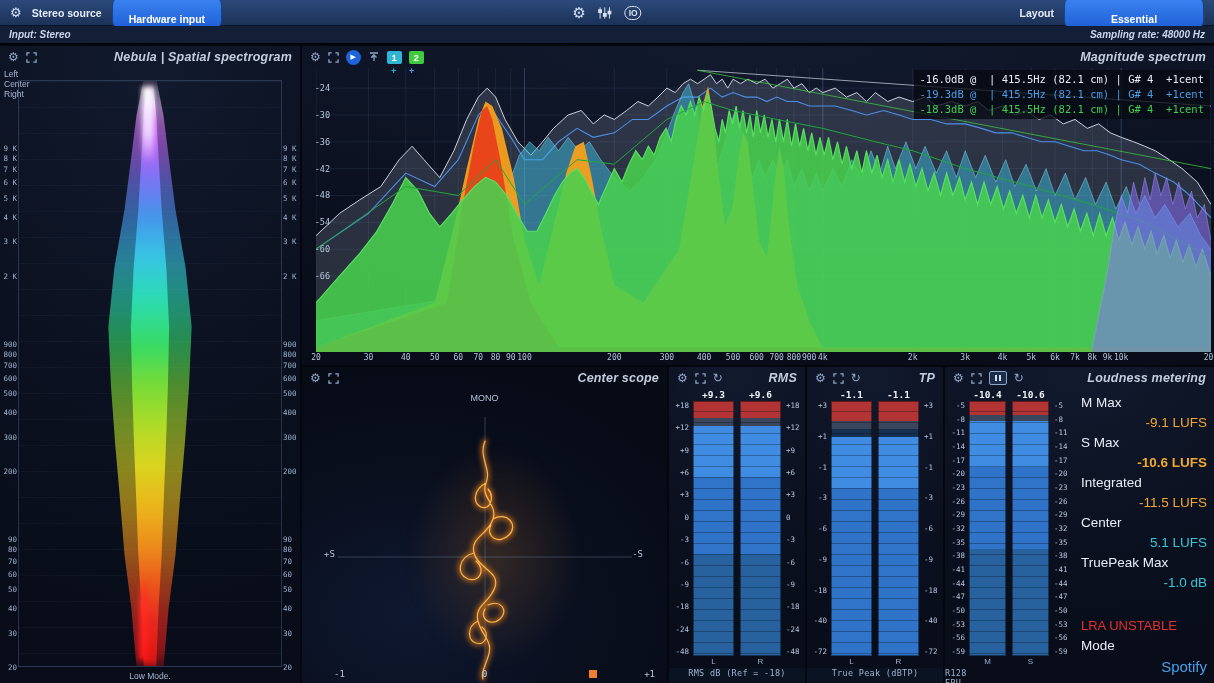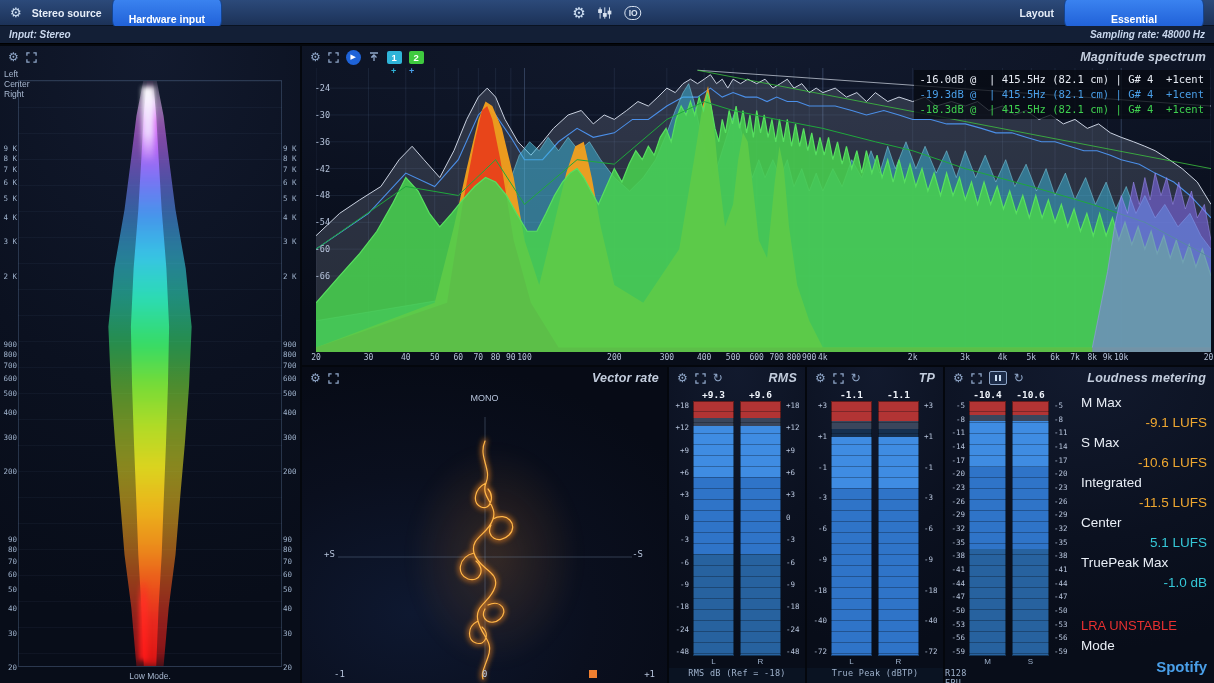--- a/index.html
+++ b/index.html
@@ -126,21 +126,21 @@
       justify-content:center;gap:2px;cursor:pointer;background:rgba(70,110,170,.25);}
   .pause-btn i{width:2px;height:6px;background:#cfe0f4;}
 
   
   .stats{position:absolute;left:130px;top:24px;right:5px;bottom:4px;display:flex;flex-direction:column;padding:2px 2px 2px 6px;}
   .stat-label{color:#e9eef6;font-size:13.5px;line-height:20px;}
   .stat-value{text-align:right;font-size:13.5px;line-height:20px;}
   .stats-spacer{flex:1;}
   .lra-alert{color:#e83030;font-size:13px;line-height:20px;}
   .mode-label{color:#e9eef6;font-size:13.5px;line-height:20px;}
-  .mode-value{text-align:right;color:#4a9fe8;font-size:15px;line-height:21px;cursor:pointer;font-weight:bold;}
+  .mode-value{text-align:right;color:#4a9fe8;font-size:15px;line-height:21px;cursor:pointer;}
 </style>
 </head>
 <body>
 
 <div class="app">
 
   <div class="topbar">
     <div class="tb-left">
       <span class="tb-gear">⚙</span>
       <span class="tb-label">Stereo source</span>
@@ -168,20 +168,21 @@
     <span class="info">Input: Stereo</span>
     <span class="info">Sampling rate: 48000 Hz</span>
   </div>
 
   <div class="panel nebula-panel">
     <div class="phead">
       <span class="hicon">⚙</span>
       <svg class="hicon-fs" viewBox="0 0 12 12">
           <path d="M1 4V1h3M8 1h3v3M11 8v3H8M4 11H1V8"></path>
         </svg>
+      <span class="ptitle">Nebula | Spatial spectrogram</span>
     </div>
     <div class="nebula-corners">
       <span>Left</span>
       <span>Center</span>
       <span>Right</span>
     </div>
     <div class="nebula-ticks left">
         <div class="ntick" style="top: 11.5596%;">9 K</div>
         <div class="ntick" style="top: 13.2647%;">8 K</div>
         <div class="ntick" style="top: 15.1977%;">7 K</div>
@@ -361,21 +362,21 @@
         </div>
     </div>
   </div>
 
   <div class="panel scope-panel">
     <div class="phead">
       <span class="hicon">⚙</span>
       <svg class="hicon-fs" viewBox="0 0 12 12">
           <path d="M1 4V1h3M8 1h3v3M11 8v3H8M4 11H1V8"></path>
         </svg>
-      <span class="ptitle">Vector rate</span>
+      <span class="ptitle">Center scope</span>
     </div>
     <div class="scope-body">
       <div class="scope-halo"></div>
       <div class="scope-mono">MONO</div>
       <svg class="scope-svg" viewBox="0 0 365 294">
         <defs>
             <filter id="glow" x="-40%" y="-40%" width="180%" height="180%">
               <feGaussianBlur stdDeviation="2.6"></feGaussianBlur>
             </filter>
           </defs>
@@ -563,21 +564,21 @@
             <div>-59</div>
           </div>
       </div>
       <div class="meter-caption">R128 EBU +18 (LUFS)</div>
     </div>
     <div class="stats">
       <div id="stats-rows" style="display:flex;flex-direction:column;">
           <div class="stat-label">M Max</div>
           <div class="stat-value" style="color: rgb(240, 168, 48);">-9.1 LUFS</div>
           <div class="stat-label">S Max</div>
-          <div class="stat-value" style="color: rgb(240, 168, 48);">-10.6 LUFS</div>
+          <div class="stat-value" style="color: rgb(240, 168, 48); font-weight: bold;">-10.6 LUFS</div>
           <div class="stat-label">Integrated</div>
           <div class="stat-value" style="color: rgb(240, 168, 48);">-11.5 LUFS</div>
           <div class="stat-label">Center</div>
           <div class="stat-value" style="color: rgb(53, 200, 216);">5.1 LUFS</div>
           <div class="stat-label">TruePeak Max</div>
           <div class="stat-value" style="color: rgb(53, 200, 216);">-1.0 dB</div>
         </div>
       <div class="stats-spacer"></div>
       <div class="lra-alert">LRA UNSTABLE</div>
       <div class="mode-label">Mode</div>

